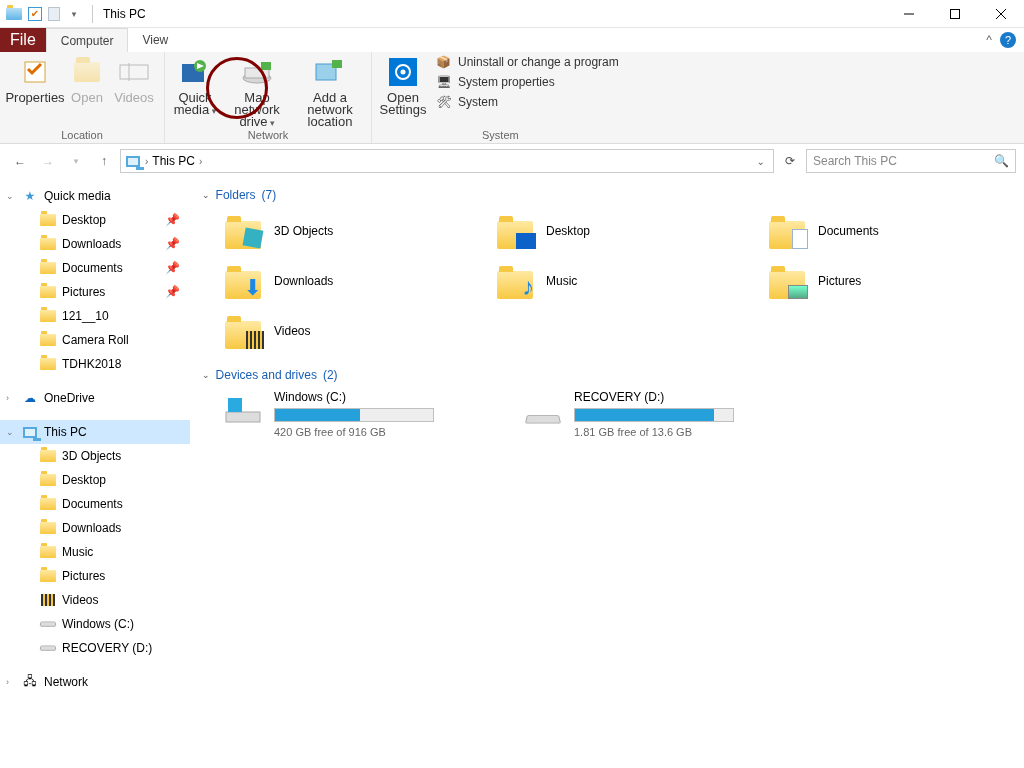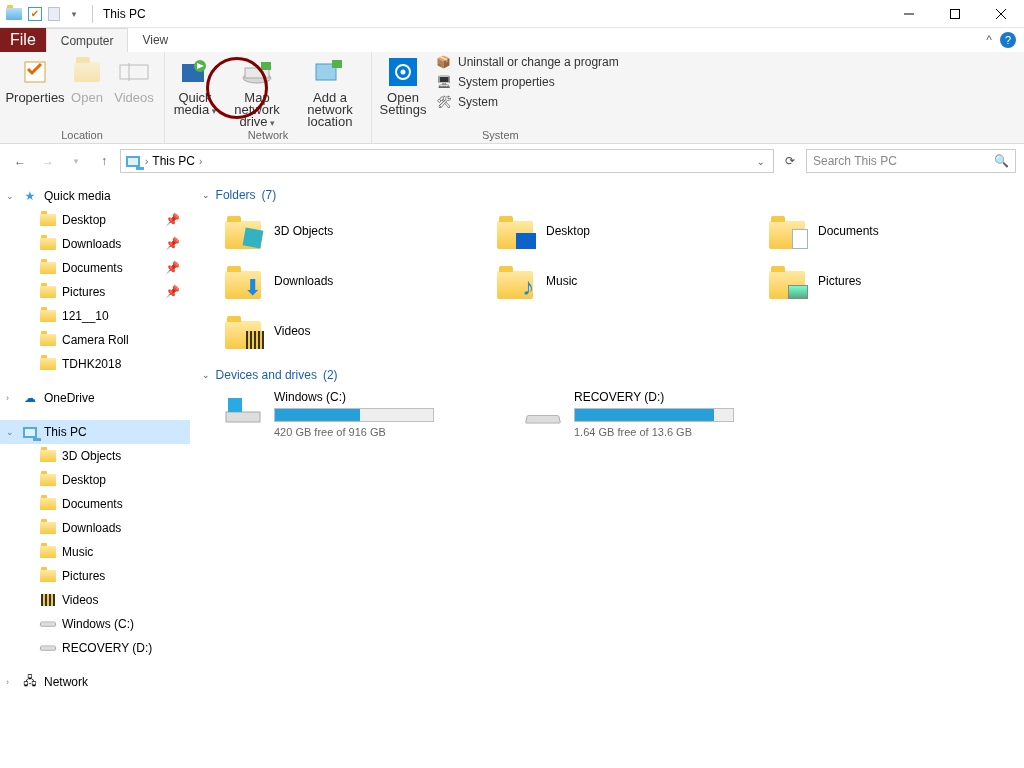--- a/index.html
+++ b/index.html
@@ -477,18 +477,18 @@
         </div>
         <div class="drive">
           <div class="dicon">
             <div class="drive-shape" style="margin-top:16px"></div>
           </div>
           <div class="dinfo">
             <div class="dname">RECOVERY (D:)</div>
             <div class="dbar">
               <div class="dfill" style="width:88%"></div>
             </div>
-            <div class="dfree">1.64 GB free of 13.6 GB</div>
+            <div class="dfree">1.81 GB free of 13.6 GB</div>
           </div>
         </div>
       </div>
   </div>
 </div>
 
 </body></html>

